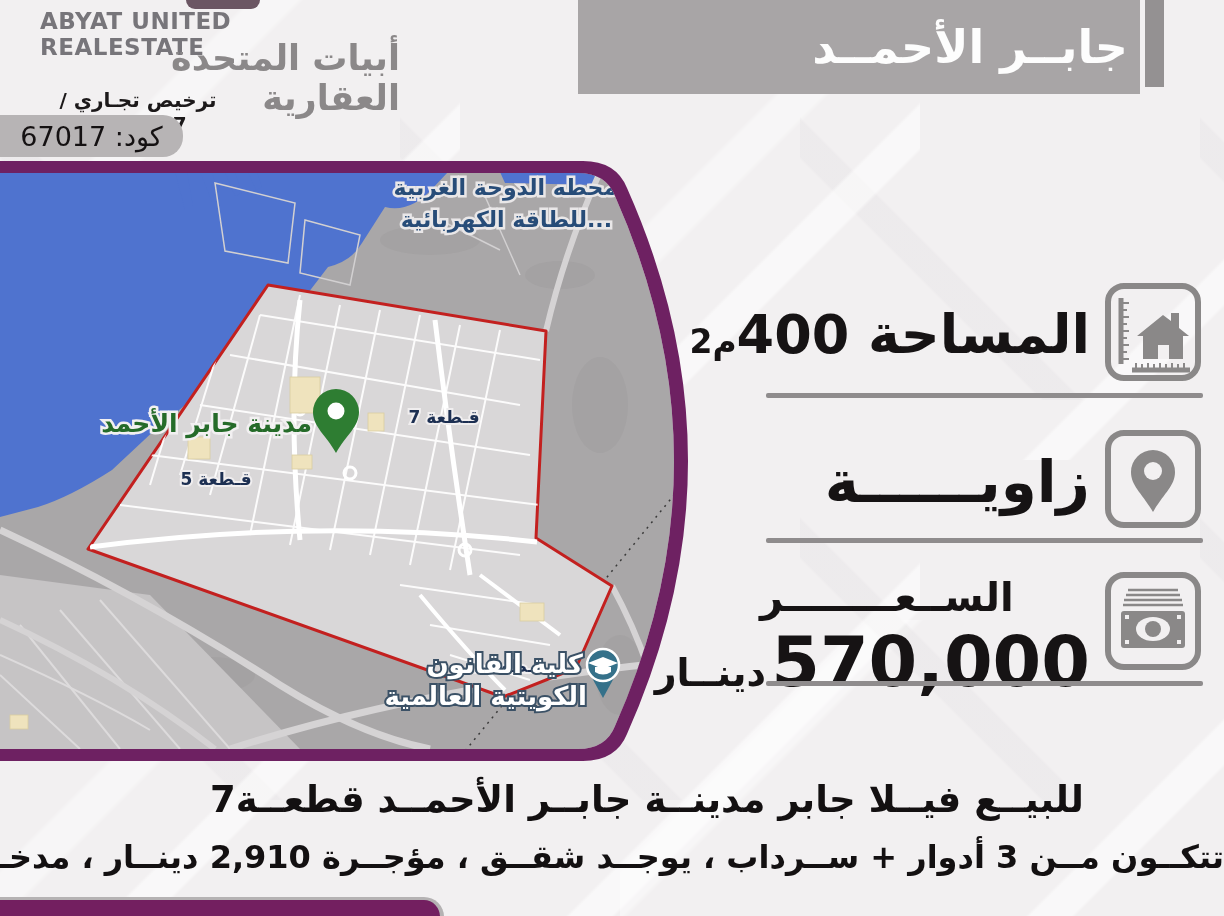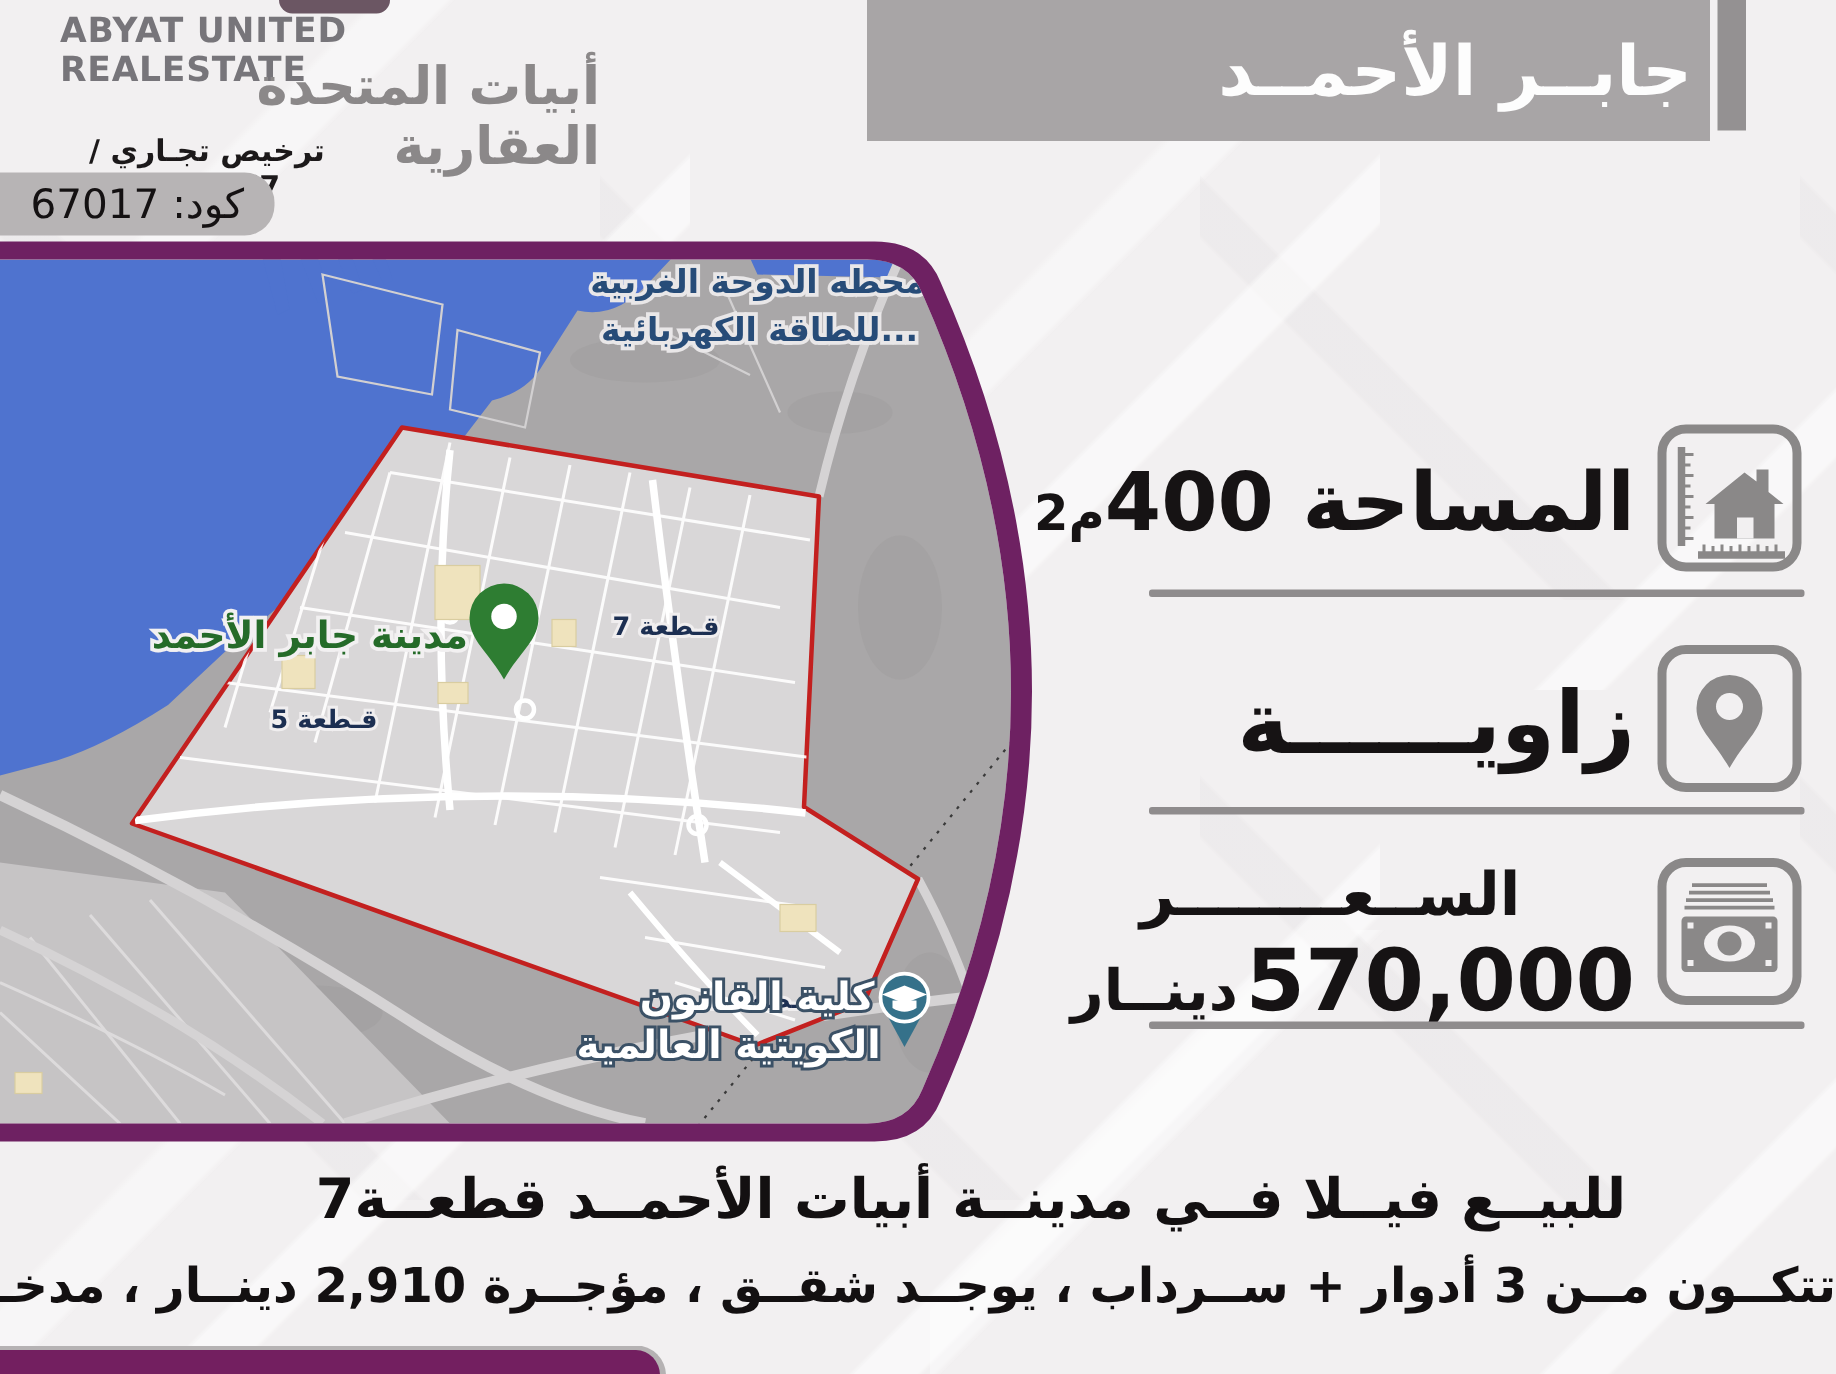--- a/index.html
+++ b/index.html
@@ -28,21 +28,21 @@
   .banner-title{color:#fdfdfd;font-size:46px;font-weight:800;direction:rtl;line-height:1;}
   .banner-accent{left:1145px;top:0;width:19px;height:87px;background:#949192;}
   
   .row-text{color:#161314;direction:rtl;font-weight:800;white-space:nowrap;}
   .area-text{right:134px;top:303px;font-size:54px;}
   .area-unit{font-size:33px;font-weight:800;margin-left:25px;}
   .corner-text{right:134px;top:448px;font-size:58px;}
   .price-block{right:134px;top:575px;width:330px;text-align:left;direction:rtl;color:#161314;}
   .price-label{font-size:40px;font-weight:800;line-height:1.1;}
   .price-line{white-space:nowrap;margin-top:2px;}
-  .price-number{font-size:57px;font-weight:800;}
+  .price-number{font-size:70px;font-weight:800;}
   .price-currency{font-size:38px;font-weight:800;}
   .divider{left:766px;width:437px;height:5px;background:#8f8c8d;border-radius:2px;}
   .icon-box{left:1104px;width:98px;height:100px;}
   
   .desc1{right:140px;top:778px;font-size:37px;font-weight:800;color:#131011;direction:rtl;white-space:nowrap;}
   .desc2{left:0;top:838px;width:1224px;text-align:center;font-size:32px;font-weight:800;color:#131011;
     direction:rtl;white-space:nowrap;}
   .footer-bar{left:0;top:897px;width:444px;height:40px;background:#731f60;border-top:3px solid #b5b2b3;
     border-right:4px solid #b5b2b3;border-radius:0 20px 0 0;box-sizing:border-box;}
   svg text{font-family:"DejaVu Sans",sans-serif;}
@@ -246,17 +246,17 @@
     <circle cx="49" cy="58" r="8" fill="#8a8888"></circle>
     <g fill="#f2f0f1">
         <rect x="21" y="44" width="4" height="4"></rect>
         <rect x="73" y="44" width="4" height="4"></rect>
       <rect x="21" y="69" width="4" height="4"></rect>
         <rect x="73" y="69" width="4" height="4"></rect>
       </g>
   </svg>
   <div class="abs divider" style="top:681px;"></div>
 
-  <div class="abs desc1">للبيــع فيــلا فــي مدينــة أبيات الأحمــد قطعــة7</div>
+  <div class="abs desc1">للبيــع فيــلا جابر مدينــة جابــر الأحمــد قطعــة7</div>
   <div class="abs desc2">تتكــون مــن 3 أدوار + ســرداب ، يوجــد شقــق ، مؤجــرة 2,910 دينــار ، مدخــل ومخــرج سهــل.</div>
 
   <div class="abs footer-bar"></div>
 </div>
 
 </body></html>

